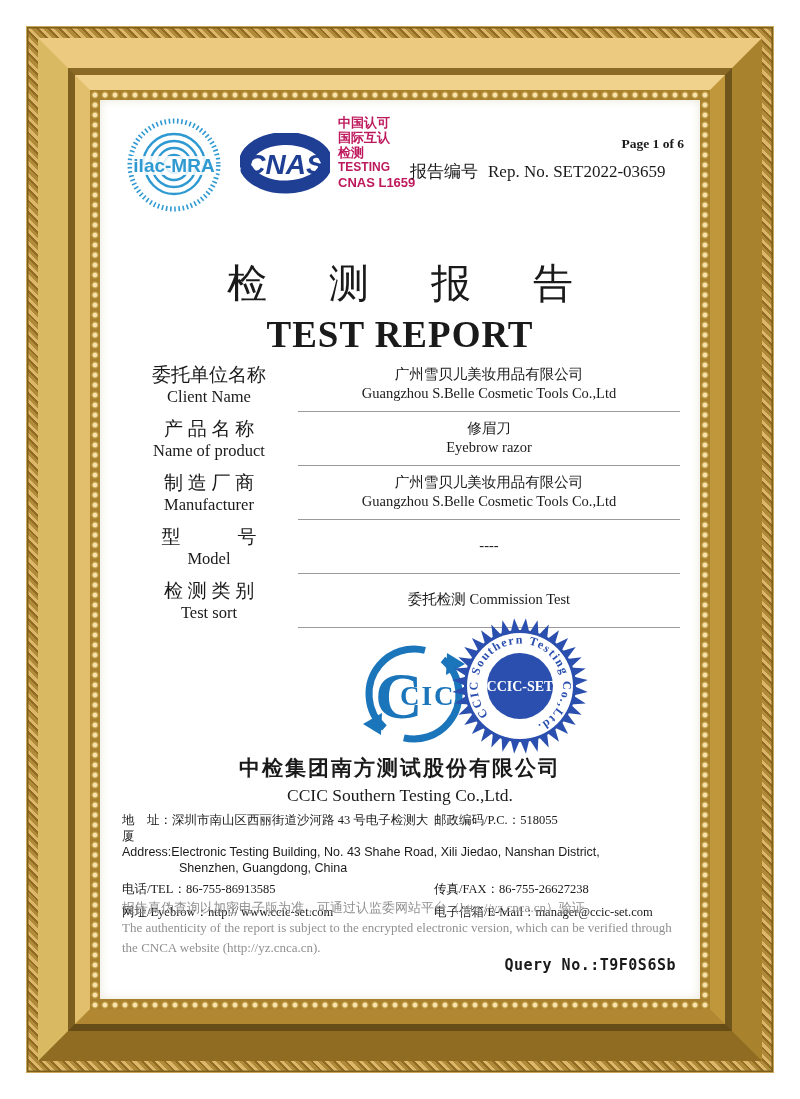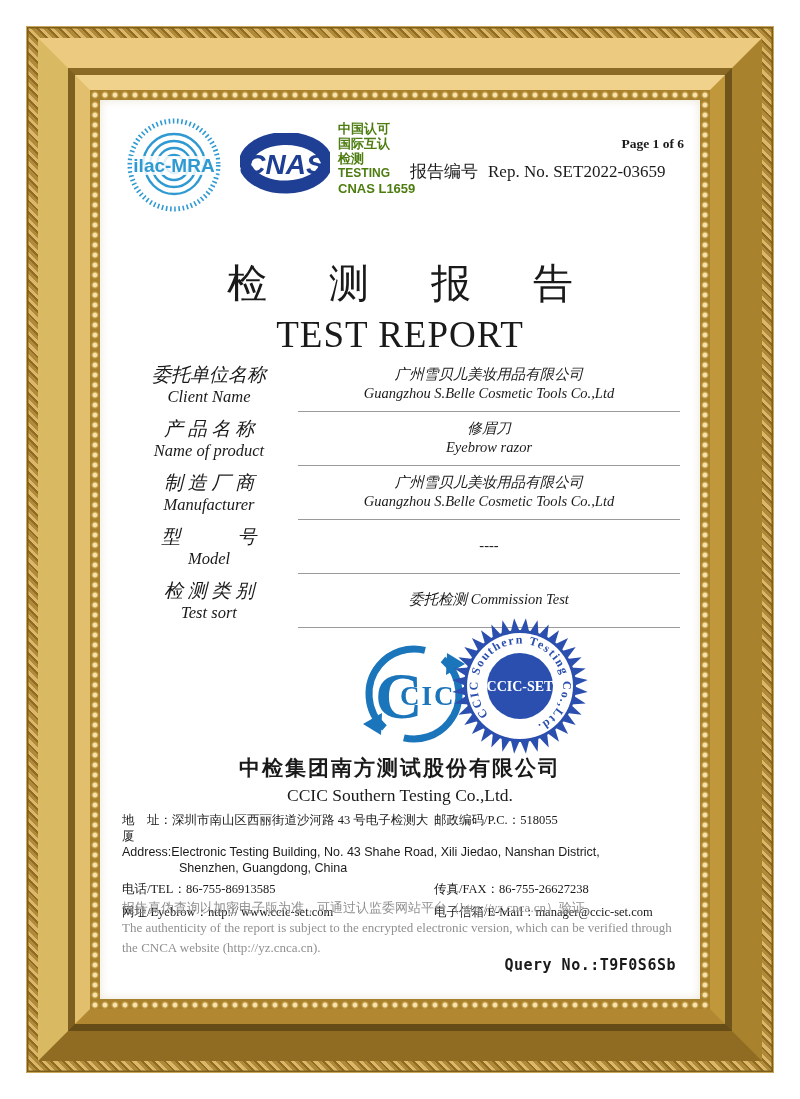--- a/index.html
+++ b/index.html
@@ -16,32 +16,32 @@
   .f4{height:100%;box-sizing:border-box;border:15px solid;
       border-color:#f0d28c #c1973c #b18831 #e2bf6c;}
   .f5{height:100%;box-sizing:border-box;padding:10px;
       background:#b8914040 radial-gradient(circle at 5px 5px,#f7e3b0 1.9px,#c9a24a 2.8px,#a8812f 4.2px);
       background-size:10px 10px;}
   .page{position:relative;width:100%;height:100%;background:#fff;
         box-shadow:inset 0 0 10px rgba(140,110,40,.18);color:#1a1a1a;}
   
   .ilac{position:absolute;left:26px;top:16px;}
   .cnas{position:absolute;left:140px;top:33px;}
-  .cnas-text{position:absolute;left:238px;top:21px;color:#4d7c0f;
+  .cnas-text{position:absolute;left:238px;top:15px;color:#be185d;
              font-family:"Liberation Sans",sans-serif;font-weight:bold;line-height:15px;font-size:13px;}
   .cnas-text .sm{font-size:12px;}
   .report-line{position:absolute;left:310px;top:60px;font-size:17px;white-space:nowrap;}
   .report-line .zh{margin-right:10px;}
   .page-badge{position:absolute;right:16px;top:36px;font-size:13.5px;font-weight:bold;}
   
   .title{position:absolute;top:120px;left:0;right:0;text-align:center;margin-top:40px;}
   .title .zh{font-size:40px;letter-spacing:26px;margin-left:26px;white-space:pre;line-height:48px;}
-  .title .en{font-size:37px;font-weight:normal;letter-spacing:1px;margin-top:6px;line-height:42px;}
-  
-  .fields{position:absolute;left:20px;right:20px;top:258px;font-style:italic;}
+  .title .en{font-size:37px;font-weight:bold;letter-spacing:1px;margin-top:6px;line-height:42px;}
+  
+  .fields{position:absolute;left:20px;right:20px;top:258px;}
   .frow{display:flex;height:54px;}
   .flabel{width:178px;display:flex;flex-direction:column;justify-content:center;text-align:center;}
   .flabel .zh{font-size:19px;white-space:pre;line-height:23px;}
   .flabel .en{font-size:16.5px;line-height:21px;}
   .fvalue{flex:1;display:flex;flex-direction:column;justify-content:center;text-align:center;
           border-bottom:1px solid #9a9a9a;padding-bottom:2px;}
   .fvalue .zh{font-size:14.5px;line-height:19px;text-align:center;}
   .fvalue .en{font-size:14.5px;line-height:19px;}
   
   .ccic-logo{position:absolute;left:262px;top:542px;}

